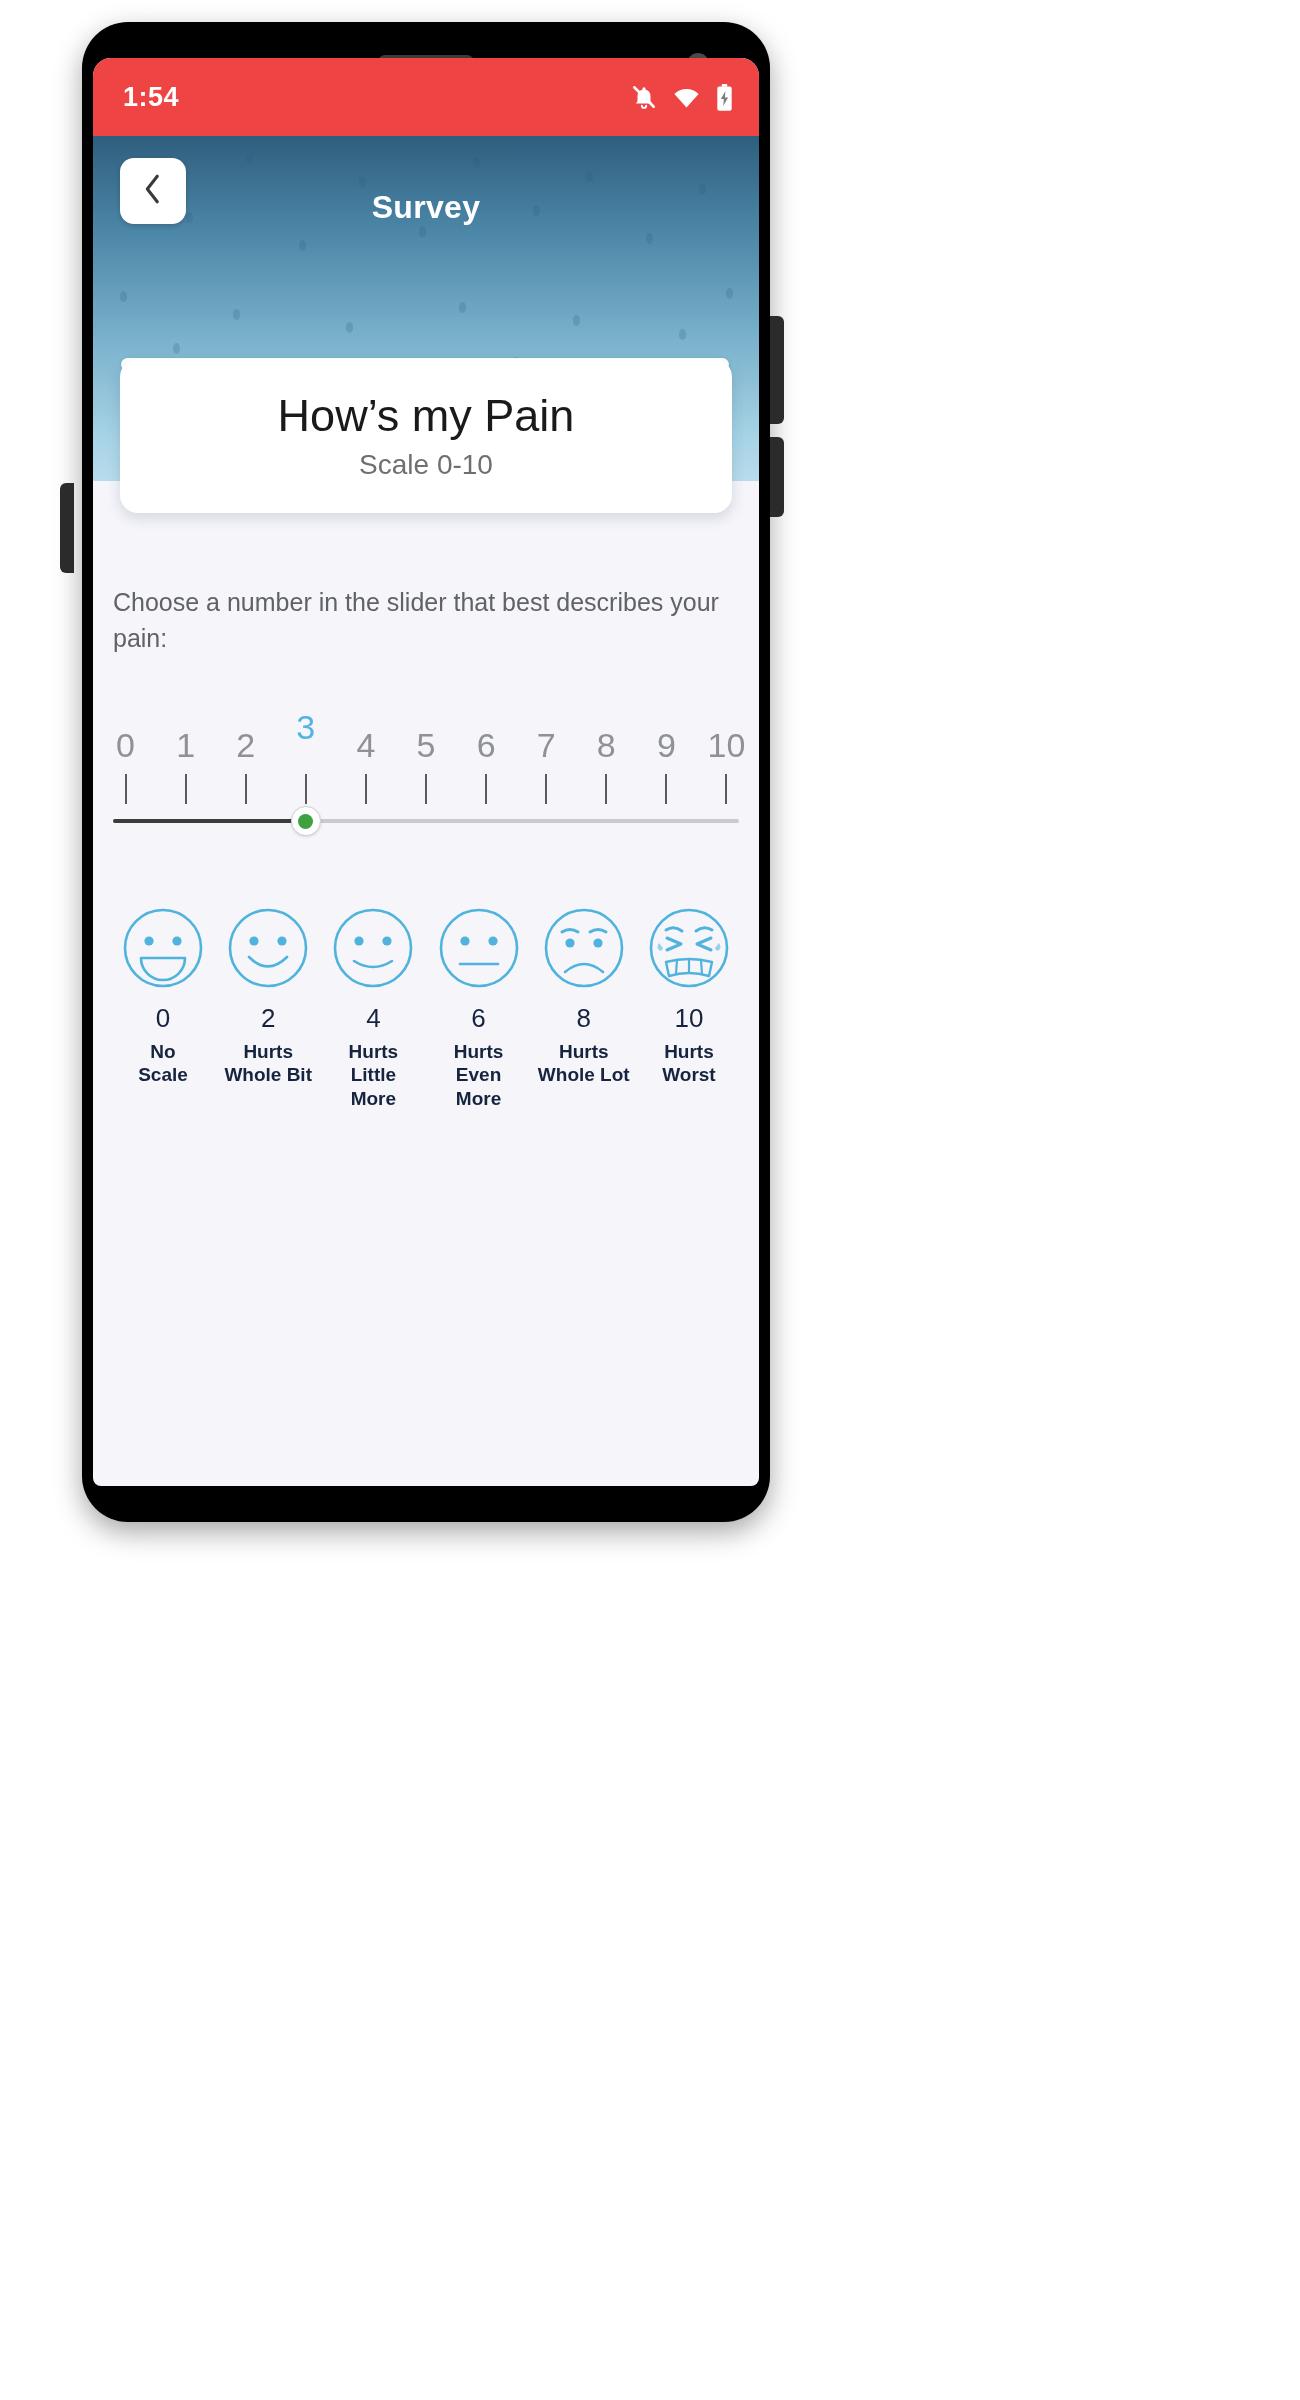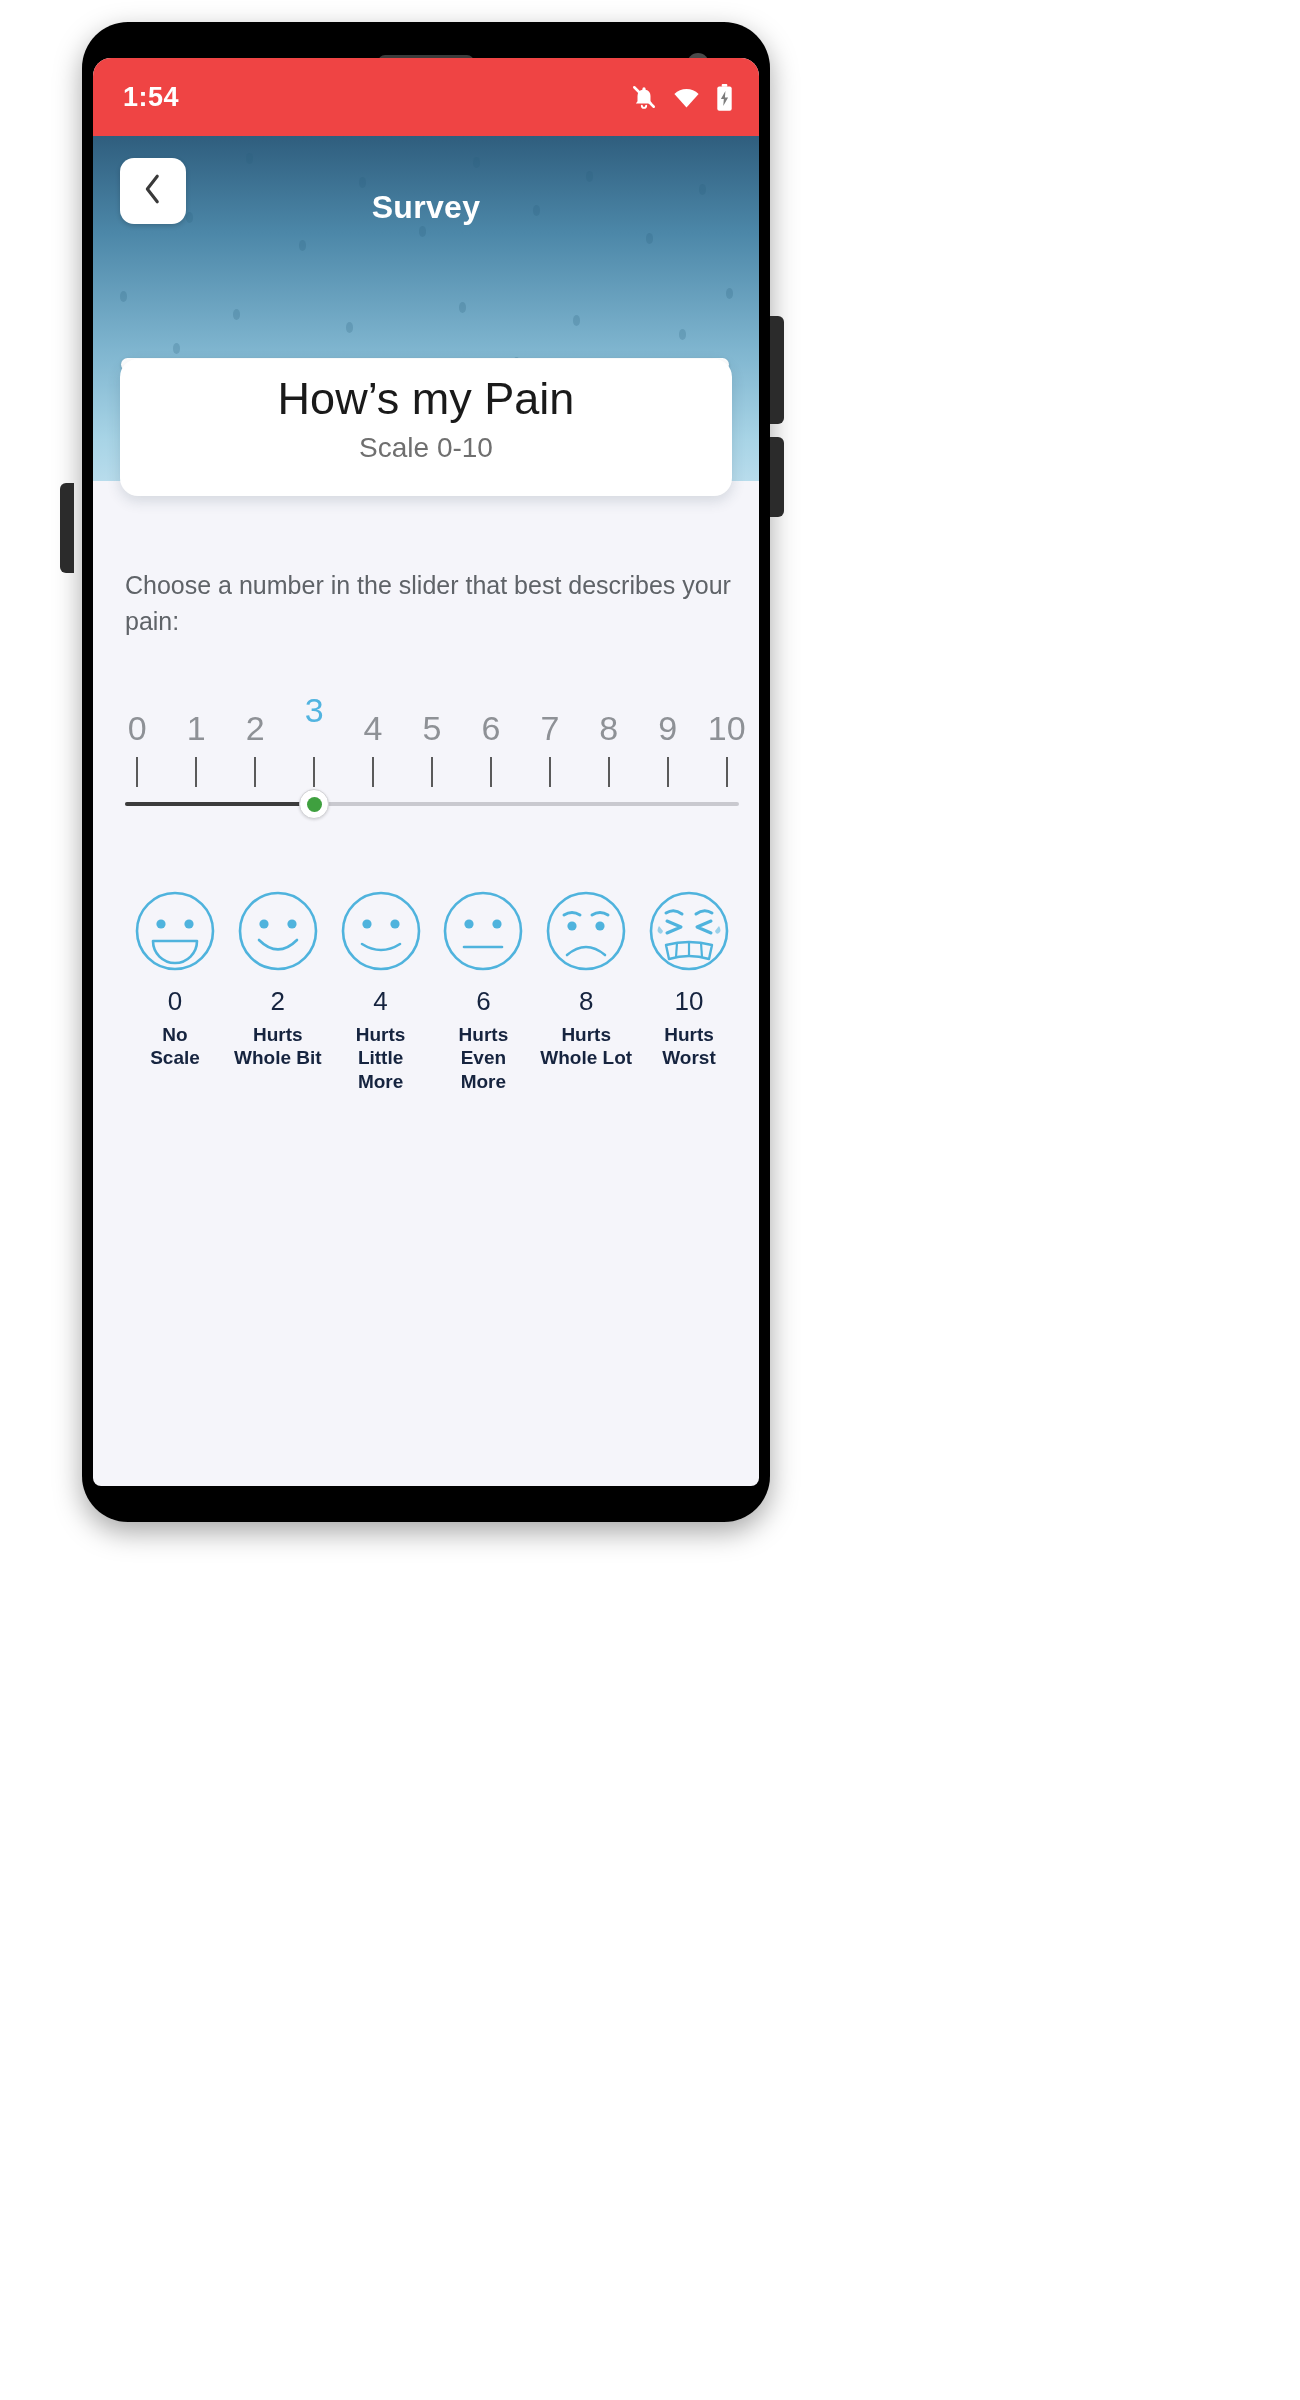--- a/index.html
+++ b/index.html
@@ -165,40 +165,39 @@
   
   .card-wrap {
     position: relative;
     margin-top: -122px;
     padding: 0 27px;
     z-index: 3;
   }
   .title-card {
     background: #ffffff;
     border-radius: 18px;
-    padding: 16px 24px 32px;
+    padding: 33px 24px 32px;
     text-align: center;
     box-shadow: 0 5px 14px rgba(40,60,80,0.16);
   }
   .card-title {
     font-size: 45px;
     color: #1a1a1a;
     font-weight: normal;
     line-height: 1.05;
   }
   .card-subtitle {
     margin-top: 10px;
     font-size: 28px;
     color: #6f6f6f;
   }
 
   
   .body-area {
     padding: 0 20px;
-    margin-left: 12px;
   }
   .instruction {
     margin-top: 72px;
     font-size: 25px;
     line-height: 1.42;
     color: #5f6368;
   }
 
   
   .slider-block {

